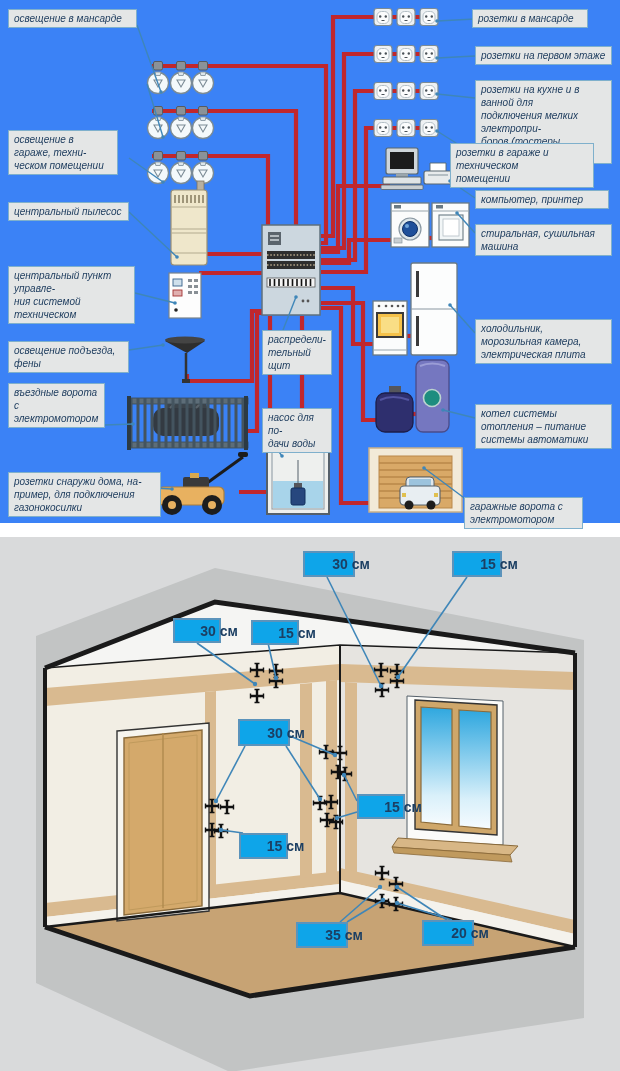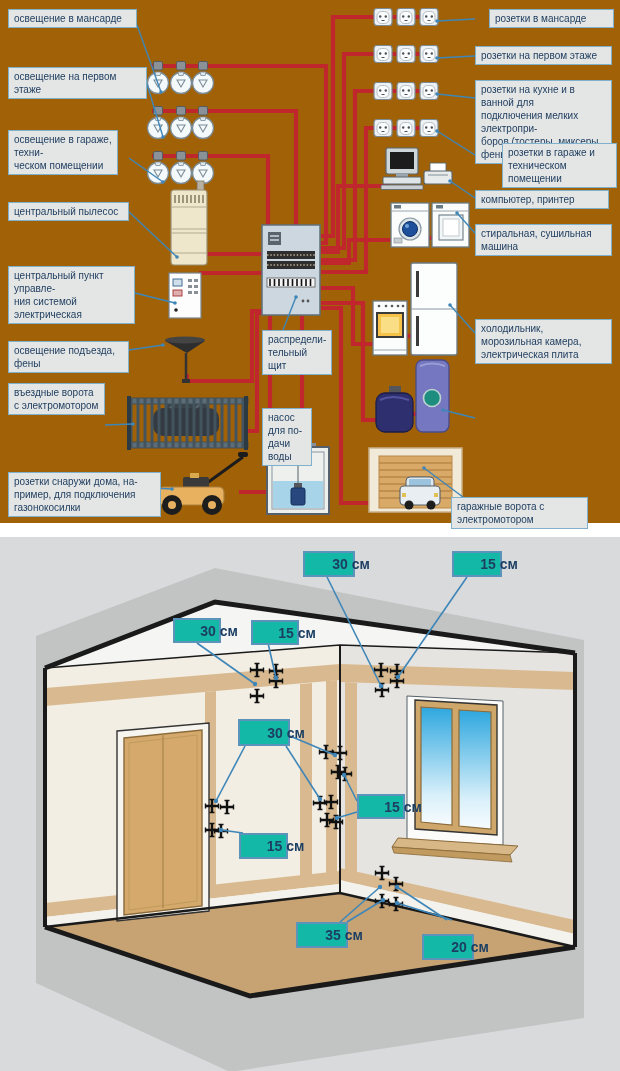--- a/index.html
+++ b/index.html
@@ -1,25 +1,25 @@
 <!DOCTYPE html>
 <html><head>
 <meta charset="utf-8">
 <style>
   html,body{margin:0;padding:0;background:#ffffff;}
   #page{position:relative;width:620px;height:1071px;background:#ffffff;overflow:hidden;
         font-family:"Liberation Sans",sans-serif;}
   .section{position:absolute;left:0;width:620px;}
-  #top-section{top:0;height:523px;background:#a16207;}
+  #top-section{top:0;height:523px;background:#3b82f6;font-style:italic;}
   #bottom-section{top:537px;height:534px;background:#d9dadb;}
   svg{position:absolute;left:0;top:0;}
   .lbl{position:absolute;box-sizing:border-box;border:1px solid #7fb0cc;background:#e4e6e6;
        color:#1b3a5c;font-size:10px;line-height:1.3;padding:2px 5px;white-space:pre-line;
        font-weight:500;}
-  .cm{position:absolute;box-sizing:border-box;border:2px solid #5b93bb;background:#14b8a6;
+  .cm{position:absolute;box-sizing:border-box;border:2px solid #5b93bb;background:#0ea5e9;
       color:#1c3f63;font-size:14px;font-weight:700;display:flex;align-items:center;
       justify-content:center;white-space:nowrap;padding-left:44px;}
 </style>
 </head>
 <body>
 
 <div id="page">
 
   <div class="section" id="top-section">
     <svg width="620" height="523" viewBox="0 0 620 523">
@@ -292,49 +292,50 @@
           <circle cx="457" cy="213" r="1.8"></circle>
         <circle cx="450" cy="305" r="1.8"></circle>
           <circle cx="443" cy="410" r="1.8"></circle>
           <circle cx="424" cy="468" r="1.8"></circle>
         <circle cx="296" cy="297" r="1.8"></circle>
           <circle cx="282" cy="456" r="1.8"></circle>
       </g>
     </svg>
 
     <div class="lbl" style="left:8px;top:9px;width:129px">освещение в мансарде</div>
-    <div class="lbl" style="left:8px;top:67px;width:139px">освещение на первом этаже</div>
     <div class="lbl" style="left:8px;top:130px;width:110px">освещение в гараже, техни-
 ческом помещении</div>
     <div class="lbl" style="left:8px;top:202px;width:121px">центральный пылесос</div>
     <div class="lbl" style="left:8px;top:266px;width:127px">центральный пункт управле-
-ния системой электрическая</div>
+ния системой техническом</div>
     <div class="lbl" style="left:8px;top:341px;width:121px">освещение подъезда, фены</div>
     <div class="lbl" style="left:8px;top:383px;width:97px">въездные ворота
 с электромотором</div>
     <div class="lbl" style="left:8px;top:472px;width:153px">розетки снаружи дома, на-
 пример, для подключения
 газонокосилки</div>
 
-    <div class="lbl" style="left:489px;top:9px;width:125px">розетки в мансарде</div>
+    <div class="lbl" style="left:472px;top:9px;width:116px">розетки в мансарде</div>
     <div class="lbl" style="left:475px;top:46px;width:137px">розетки на первом этаже</div>
     <div class="lbl" style="left:475px;top:80px;width:137px">розетки на кухне и в ванной для
 подключения мелких электропри-
 боров (тостеры, миксеры, фены)</div>
-    <div class="lbl" style="left:502px;top:143px;width:115px">розетки в гараже и техническом
+    <div class="lbl" style="left:450px;top:143px;width:144px">розетки в гараже и техническом
 помещении</div>
     <div class="lbl" style="left:475px;top:190px;width:134px">компьютер, принтер</div>
     <div class="lbl" style="left:475px;top:224px;width:137px">стиральная, сушильная машина</div>
     <div class="lbl" style="left:475px;top:319px;width:137px">холодильник, морозильная камера,
 электрическая плита</div>
-    <div class="lbl" style="left:451px;top:497px;width:137px">гаражные ворота с электромотором</div>
+    <div class="lbl" style="left:475px;top:404px;width:137px">котел системы отопления – питание
+системы автоматики</div>
+    <div class="lbl" style="left:464px;top:497px;width:119px">гаражные ворота с электромотором</div>
 
     <div class="lbl" style="left:262px;top:330px;width:70px">распредели-
 тельный щит</div>
-    <div class="lbl" style="left:262px;top:408px;width:50px">насос для по-
+    <div class="lbl" style="left:262px;top:408px;width:70px">насос для по-
 дачи воды</div>
   </div>
 
   <div class="section" id="bottom-section">
     <svg width="620" height="534" viewBox="0 537 620 534">
       <defs>
         <g id="cross" stroke="#111" fill="none">
           <path d="M-6.5,0 H6.5 M0,-6.5 V6.5" stroke-width="2.4"></path>
           <path d="M-6.5,-2.5 V2.5 M6.5,-2.5 V2.5 M-2.5,-6.5 H2.5 M-2.5,6.5 H2.5" stroke-width="1.4"></path>
         </g>
@@ -460,15 +461,15 @@
     </svg>
 
     <div class="cm" style="left:173px;top:81px;width:48px;height:25px">30 см</div>
     <div class="cm" style="left:251px;top:83px;width:47px;height:25px">15 см</div>
     <div class="cm" style="left:303px;top:14px;width:52px;height:26px">30 см</div>
     <div class="cm" style="left:452px;top:14px;width:50px;height:26px">15 см</div>
     <div class="cm" style="left:238px;top:182px;width:52px;height:27px">30 см</div>
     <div class="cm" style="left:357px;top:257px;width:46px;height:25px">15 см</div>
     <div class="cm" style="left:239px;top:296px;width:49px;height:26px">15 см</div>
     <div class="cm" style="left:296px;top:385px;width:52px;height:26px">35 см</div>
-    <div class="cm" style="left:422px;top:397px;width:52px;height:26px">20 см</div>
+    <div class="cm" style="left:422px;top:383px;width:52px;height:26px">20 см</div>
   </div>
 </div>
 
 </body></html>

